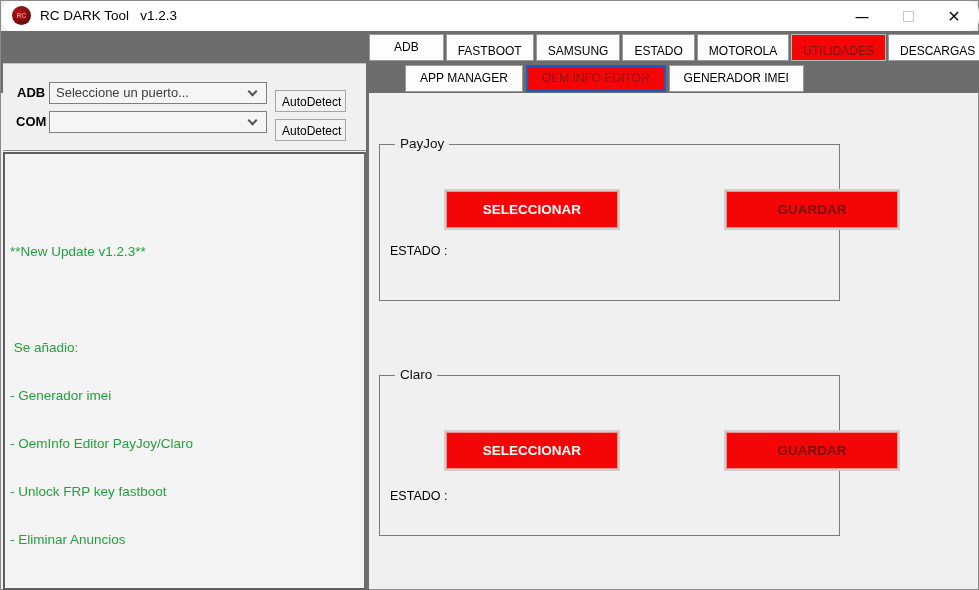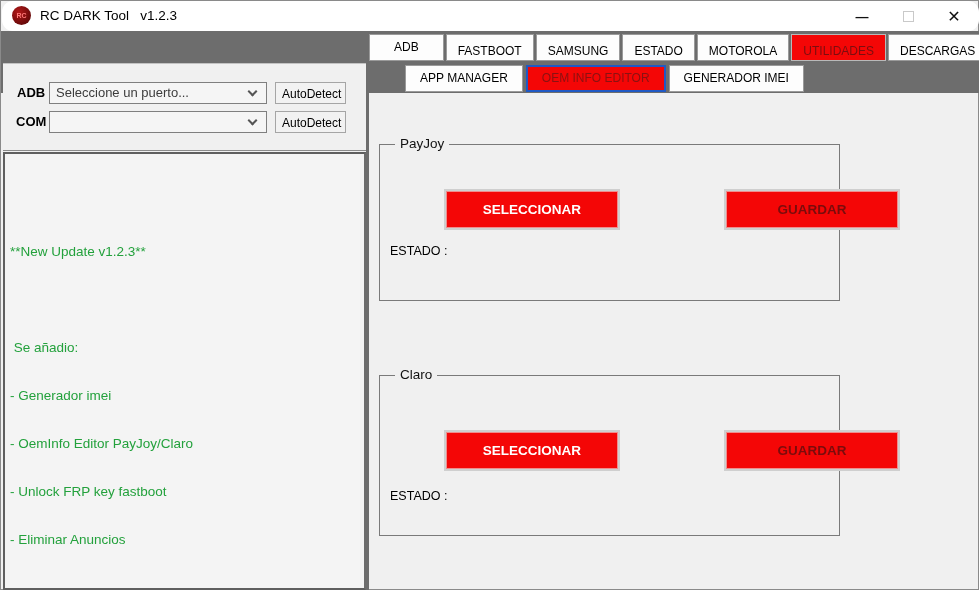--- a/index.html
+++ b/index.html
@@ -85,21 +85,21 @@
   }
   .combo .chevron {
     position: absolute; right: 10px; top: 5px; width: 7px; height: 7px;
     border-right: 2px solid #555; border-bottom: 2px solid #555;
     transform: rotate(45deg);
   }
   .btn-autodetect {
     position: absolute; width: 71px; height: 22px;
     background: #f2f2f2; border: 1px solid #a5a5a5;
     font-family: "Liberation Sans", sans-serif;
-    font-size: 12px; color: #000; text-align: center; line-height: 20px; cursor: default;
+    font-size: 12px; color: #000; text-align: center; line-height: 20px; cursor: default; margin-top: 8px;
   }
 
   
   .divider-v {
     position: absolute; left: 365px; top: 62px; width: 3px; height: 528px;
     background: #6d6d6d;
   }
 
   
   .panel-notes {

